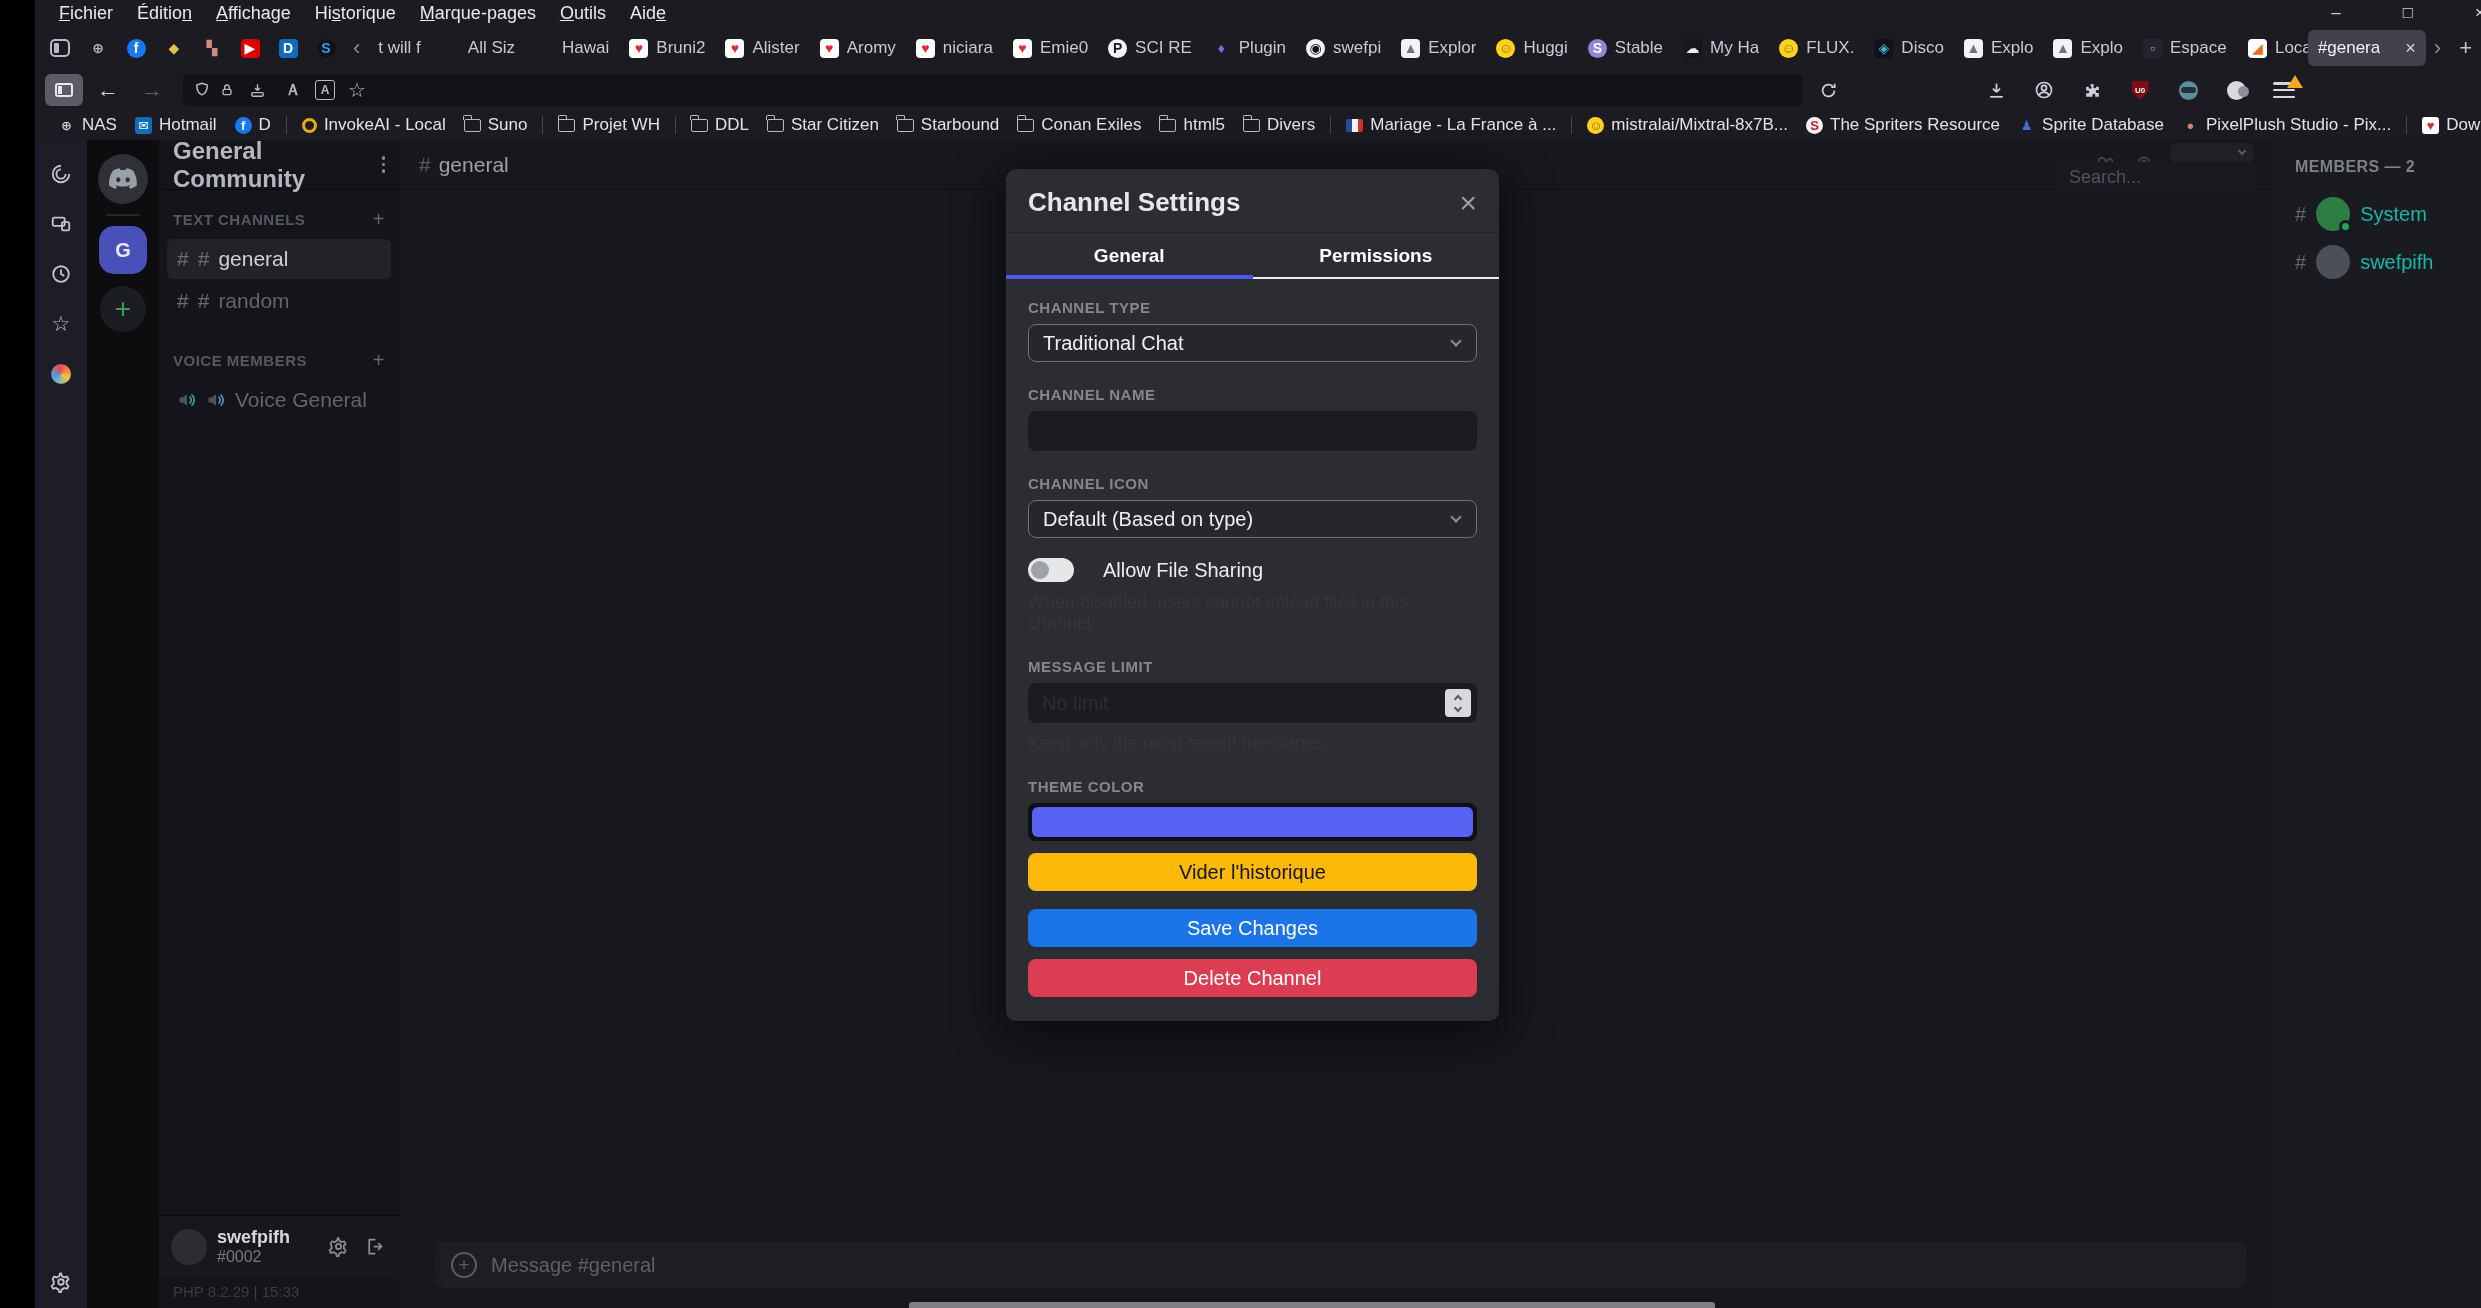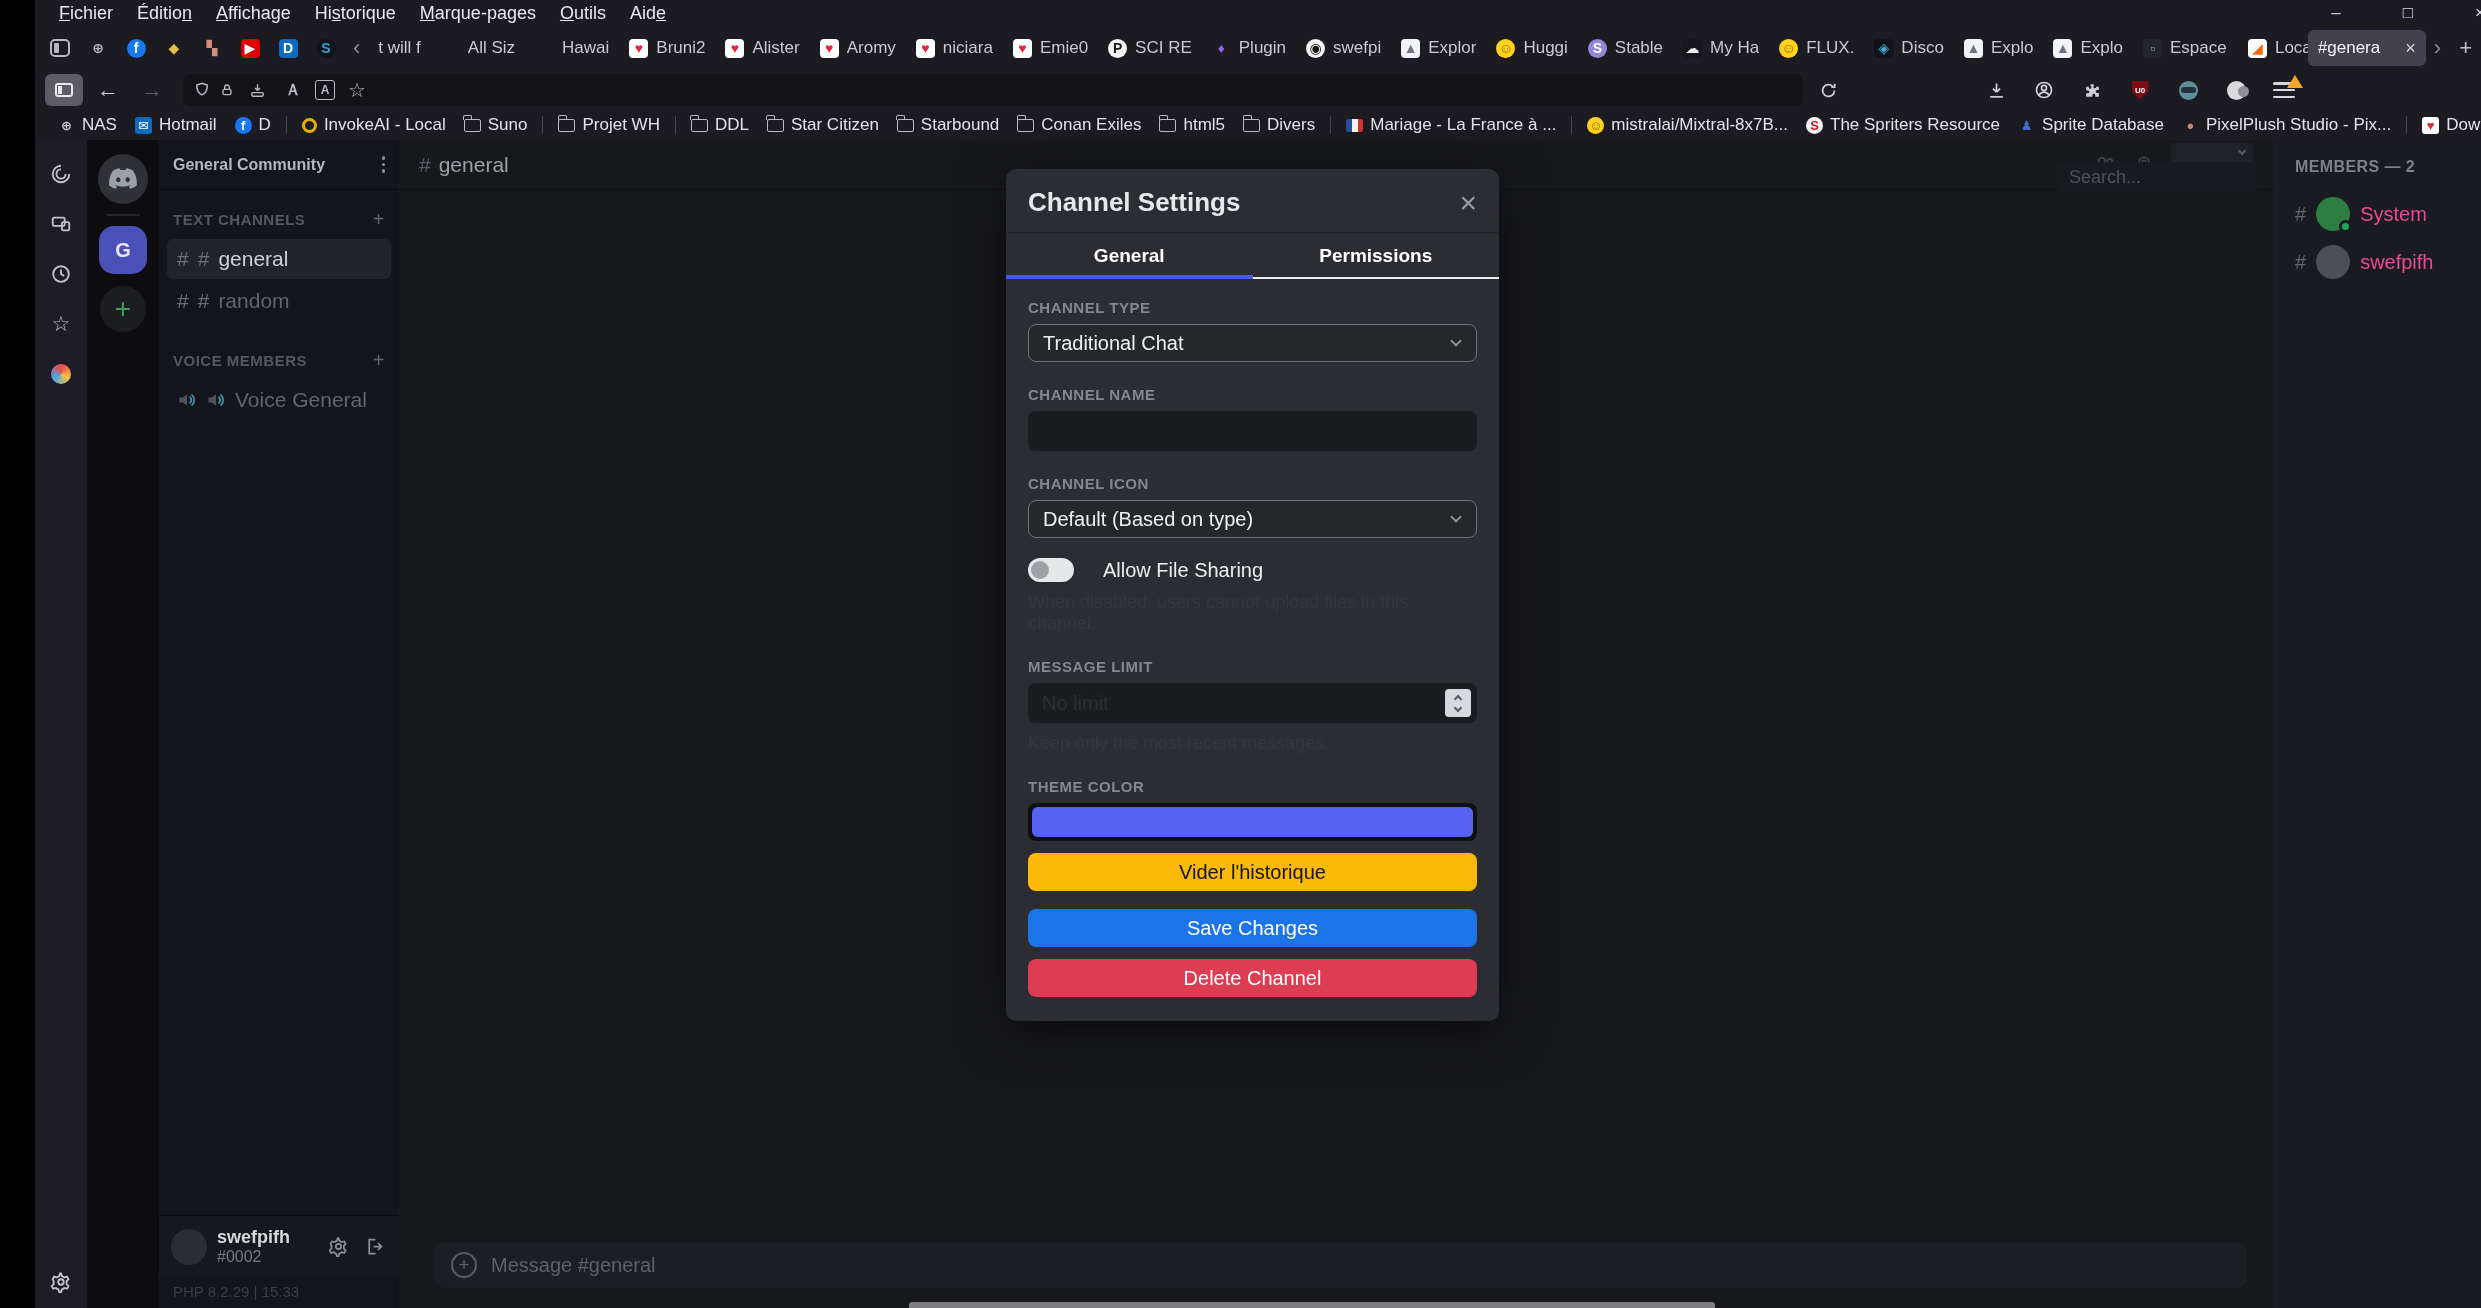--- a/index.html
+++ b/index.html
@@ -73,21 +73,21 @@
   #ff-sidebar .spacer { flex:1; }
   .rainbow { width:20px; height:20px; border-radius:50%; background:conic-gradient(#e84b4b,#f5c542,#4aa3e8,#e84b4b); }
 
   #rail { width:72px; background:#0d0d10; display:flex; flex-direction:column; align-items:center; padding-top:14px; flex:0 0 auto; }
   .rail-avatar { width:50px; height:50px; border-radius:50%; background:#303136; display:flex; align-items:center; justify-content:center; }
   .rail-divider { width:34px; height:2px; background:#26262b; border-radius:1px; margin:10px 0; }
   .rail-server { width:48px; height:48px; border-radius:15px; background:#4950b8; color:#e8e9f5; display:flex; align-items:center; justify-content:center; font-size:20px; font-weight:bold; }
   .rail-add { width:46px; height:46px; border-radius:50%; background:#1c1d21; color:#3f9e5c; display:flex; align-items:center; justify-content:center; font-size:28px; margin-top:12px; }
 
   #channelbar { width:240px; background:#14151a; display:flex; flex-direction:column; flex:0 0 auto; }
-  #server-header { height:50px; display:flex; align-items:center; justify-content:space-between; padding:0 14px; border-bottom:1px solid #0a0a0d; color:#b4b7bd; font-size:16px; font-weight:bold; }
+  #server-header { height:50px; display:flex; align-items:center; justify-content:space-between; padding:0 14px; border-bottom:1px solid #0a0a0d; color:#b4b7bd; font-size:24px; font-weight:bold; }
   .dots-v { display:flex; flex-direction:column; gap:3px; }
   .dots-v i { width:3.5px; height:3.5px; border-radius:50%; background:#8a8d93; }
   .chan-section { display:flex; align-items:center; justify-content:space-between; padding:18px 14px 6px; color:#55585f; font-size:15px; font-weight:bold; letter-spacing:0.5px; }
   .chan-section .add { font-size:20px; color:#62656c; font-weight:normal; }
   .chan-item { display:flex; align-items:center; gap:9px; margin:2px 8px; padding:8px 10px; border-radius:6px; color:#62656c; font-size:21px; }
   .chan-item.active { background:#222328; color:#cfd1d6; }
   .chan-item .pfx { color:#6a6d74; }
   .spk { width:20px; height:20px; flex:0 0 auto; }
   #channel-flex { flex:1; }
   #user-panel { height:62px; background:#17181d; border-top:1px solid #0a0a0c; display:flex; align-items:center; padding:0 12px; gap:10px; }
@@ -112,21 +112,21 @@
   .plus-circle { width:26px; height:26px; border:2px solid #595c63; border-radius:50%; color:#595c63; display:flex; align-items:center; justify-content:center; font-size:19px; }
   #message-input { flex:1; background:transparent; border:none; outline:none; color:#9da0a6; font-size:20px; }
   #message-input::placeholder { color:#5d6067; }
 
   #members { width:243px; background:#1a1b20; padding:18px 0; flex:0 0 auto; }
   #members-header { padding:0 22px 14px; color:#7d8085; font-size:16px; font-weight:bold; letter-spacing:0.4px; }
   .member-row { display:flex; align-items:center; gap:10px; padding:7px 22px; }
   .member-row .pfx { color:#62656c; font-size:20px; }
   .member-avatar { width:34px; height:34px; border-radius:50%; position:relative; flex:0 0 auto; }
   .member-avatar .dot { position:absolute; right:-2px; bottom:-2px; width:13px; height:13px; border-radius:50%; background:#23a55a; border:3px solid #1a1b20; }
-  .member-name { color:#ec4899; font-size:20px; }
+  .member-name { color:#14b8a6; font-size:20px; }
 
   
   #modal { position:absolute; left:971px; top:29px; width:493px; background:#2b2d32; border-radius:10px; box-shadow:0 10px 50px rgba(0,0,0,0.65); z-index:10; }
   #modal-header { display:flex; align-items:center; justify-content:space-between; padding:18px 22px 14px; }
   #modal-title { color:#e6e8eb; font-size:26px; font-weight:bold; }
   #modal-close { color:#9b9ea4; font-size:30px; line-height:1; }
   #modal-tabs { display:flex; border-top:1px solid #202226; }
   .mtab { flex:1; text-align:center; padding:12px 0 10px; color:#fff; font-size:19px; font-weight:bold; border-bottom:2px solid #e9ebee; }
   .mtab.active { border-bottom:4px solid #4b58f0; padding-bottom:8px; }
   #modal-body { padding:18px 22px 24px; }

